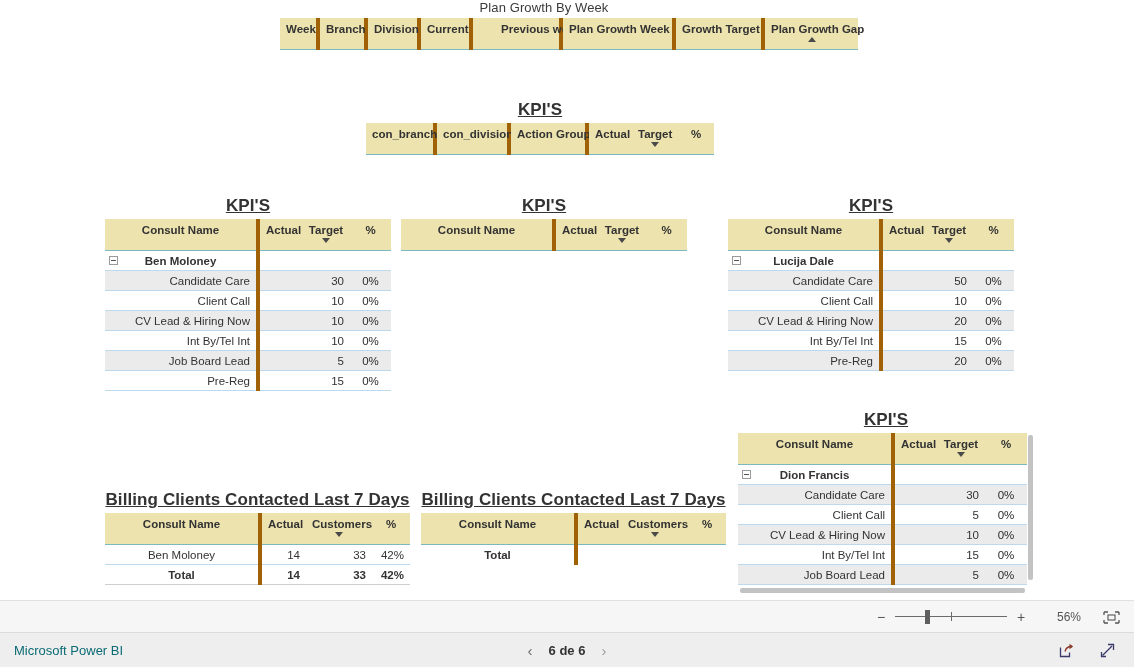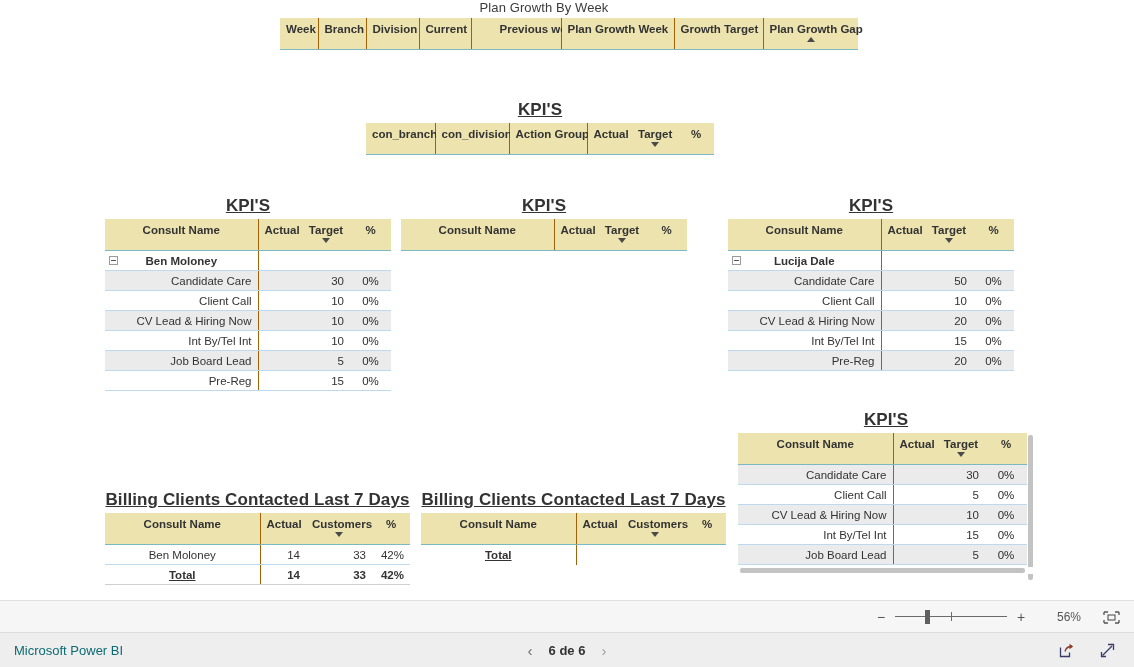--- a/index.html
+++ b/index.html
@@ -93,24 +93,24 @@
     font-weight: bold;
     text-align: center;
     background: #ffffff;
     border-bottom: 1px solid #bcd9ee;
   }
   tr.totalrow td {
     font-weight: bold;
     background: #ffffff;
     border-bottom: 1px solid #cfcfcf;
   }
-  tr.totalrow td.name { text-align: center; text-decoration: underline; }
-
-  
-  .vsep { border-left: 1px solid #a16207; }
+  tr.totalrow td.name { text-align: center; }
+
+  
+  .vsep { border-left: 4px solid #a16207; }
 
   
   .sort-arrow {
     display: block;
     width: 0; height: 0;
     margin: 2px auto 0 auto;
     border-left: 4px solid transparent;
     border-right: 4px solid transparent;
     border-top: 5px solid #4a4a4a;
   }
@@ -523,20 +523,29 @@
               <th class="lbl" style="width:155px;">Consult Name</th>
               <th class="num vsep" style="width:44px;">Actual</th>
               <th class="ctr sorted" style="width:48px;">
                 <span>Target</span>
                 <span class="sort-arrow"></span>
               </th>
               <th class="ctr" style="width:42px;">%</th>
             </tr>
           </thead>
           <tbody>
+            <tr class="grouprow">
+              <td class="grouplabel">
+                <span class="collapse-box"></span>
+                <span>Dion Francis</span>
+              </td>
+              <td class="vsep"></td>
+              <td></td>
+              <td></td>
+            </tr>
             <tr class="band">
               <td class="name">Candidate Care</td>
               <td class="num vsep"></td>
               <td class="num">30</td>
               <td class="redcell">0%</td>
             </tr>
             <tr class="white">
               <td class="name">Client Call</td>
               <td class="num vsep"></td>
               <td class="num">5</td>

